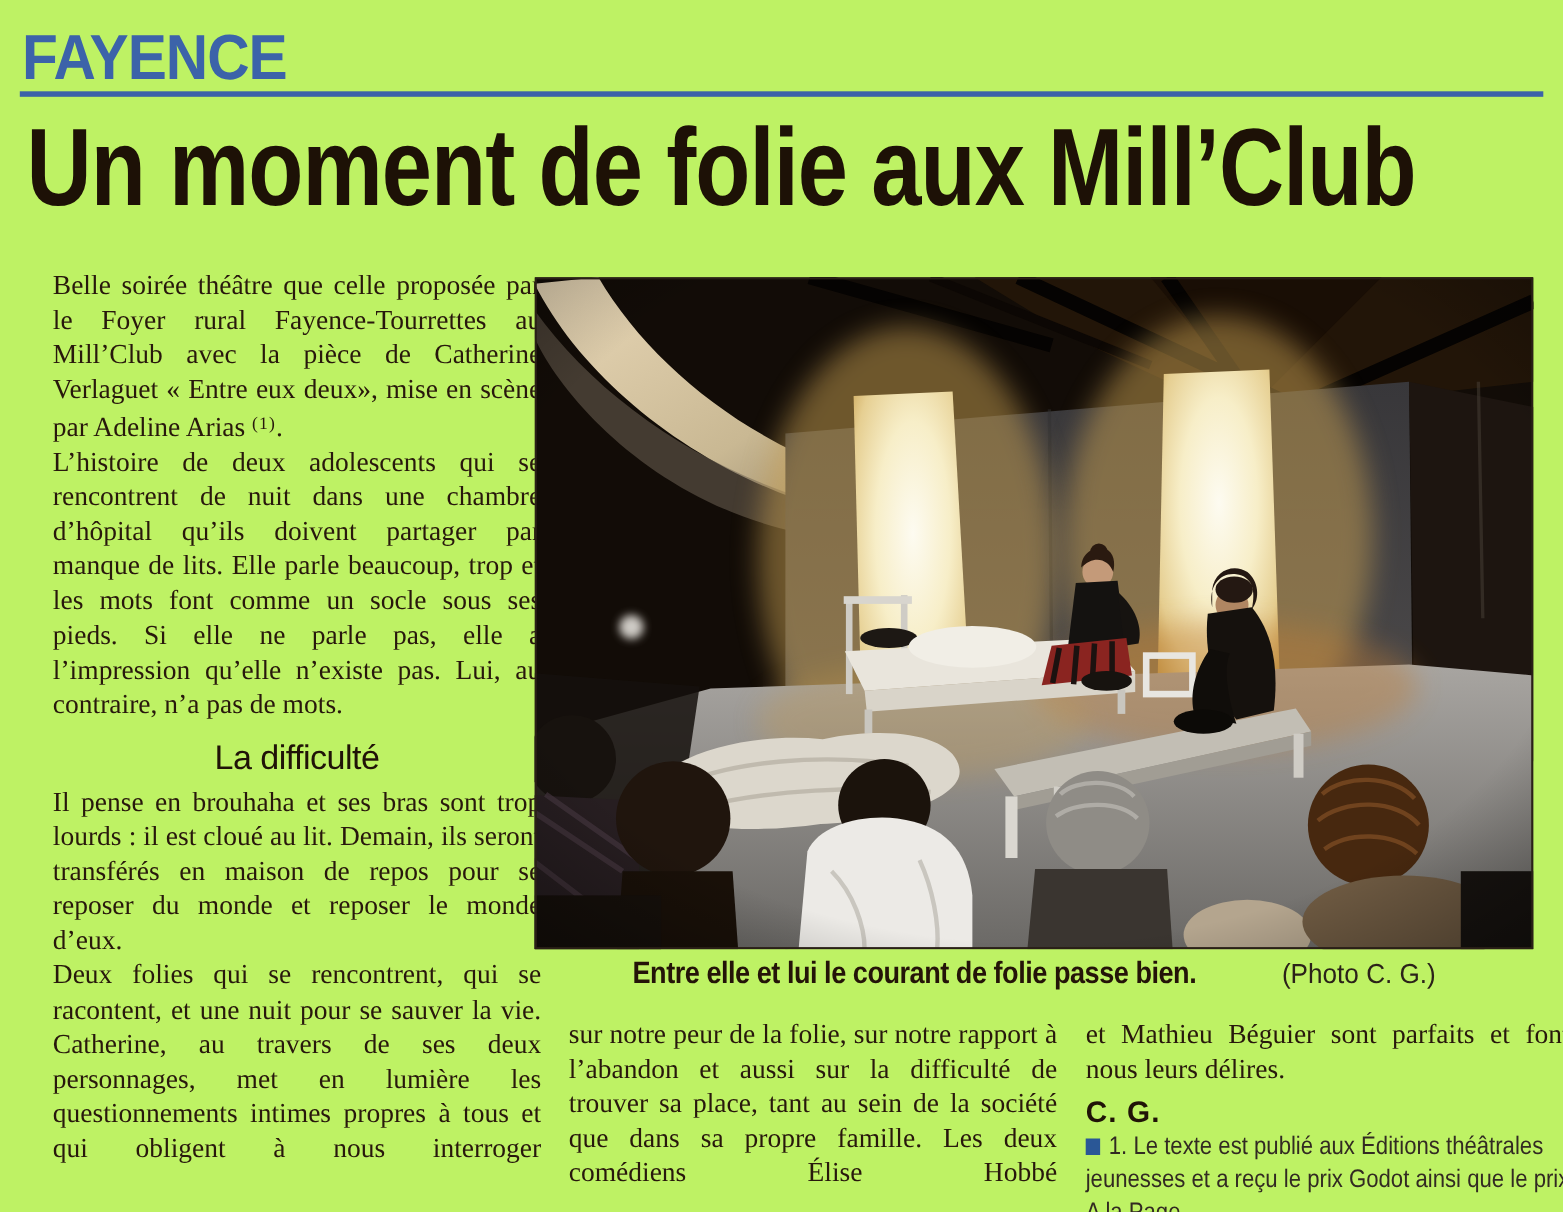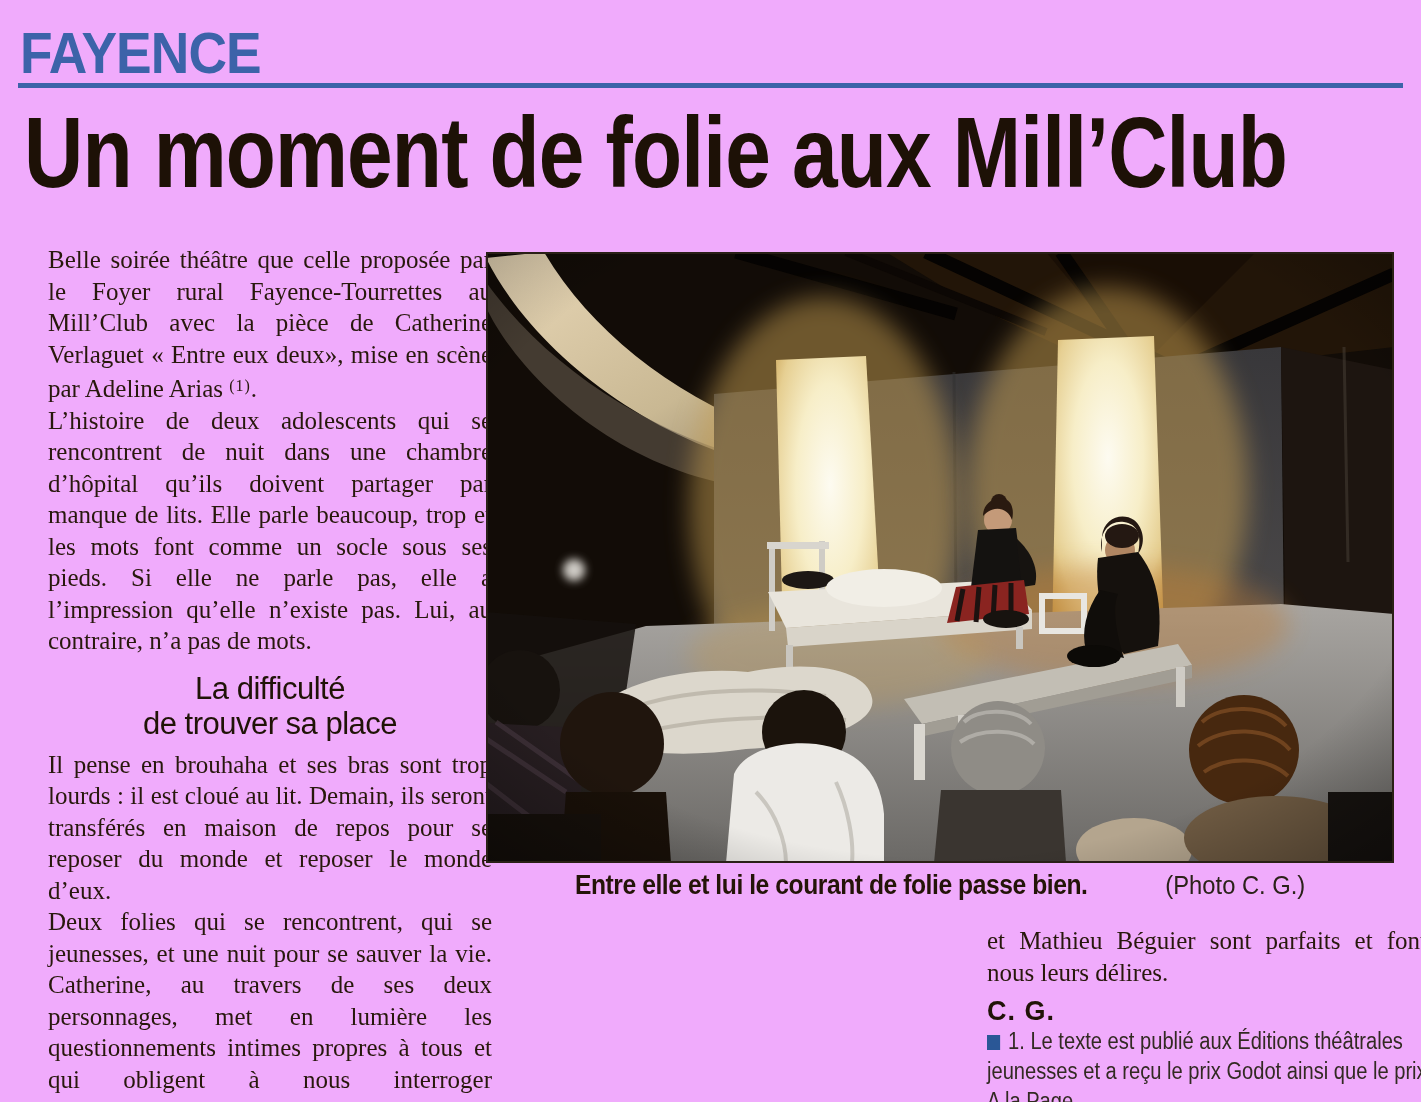--- a/index.html
+++ b/index.html
@@ -1,18 +1,18 @@
 <!DOCTYPE html>
 <html lang="fr"><head>
 <meta charset="utf-8">
 <style>
   html,body{margin:0;padding:0;background:#e9e9e9;}
   .page{
     position:relative;width:1421px;height:1102px;margin:0 auto;
-    background:#f0abfc;overflow:hidden;
+    background:#bef264;overflow:hidden;
     font-family:"Liberation Serif", serif;color:#28180c;
   }
   
   .kicker{
     position:absolute;left:20px;top:24px;
     font-family:"Liberation Sans", sans-serif;font-weight:bold;
     font-size:58px;line-height:1;color:#3c63a9;
     transform:scaleX(0.92);transform-origin:0 0;white-space:nowrap;
     letter-spacing:-1px;
   }
@@ -79,23 +79,23 @@
 
 <div class="page">
 
   <div class="kicker">FAYENCE</div>
   <div class="rule"></div>
   <h1 class="headline">Un moment de folie aux Mill’Club</h1>
 
   <div class="col col-left">
     <p><span>Belle soirée théâtre que celle proposée par le Foyer rural Fayence-Tourrettes au Mill’Club avec la pièce de Catherine Verlaguet « Entre eux deux», mise en scène par Adeline Arias </span><sup class="note-ref">(1)</sup><span>.</span></p>
     <p>L’histoire de deux adolescents qui se rencontrent de nuit dans une chambre d’hôpital qu’ils doivent partager par manque de lits. Elle parle beaucoup, trop et les mots font comme un socle sous ses pieds. Si elle ne parle pas, elle a l’impression qu’elle n’existe pas. Lui, au contraire, n’a pas de mots.</p>
-    <h2 class="subhead"><span>La difficulté</span><br><span>de trouver sa place</span></h2>
+    <h2 class="subhead"><span>La difficulté</span><br></h2>
     <p>Il pense en brouhaha et ses bras sont trop lourds : il est cloué au lit. Demain, ils seront transférés en maison de repos pour se reposer du monde et reposer le monde d’eux.</p>
-    <p class="force-last">Deux folies qui se rencontrent, qui se jeunesses, et une nuit pour se sauver la vie. Catherine, au travers de ses deux personnages, met en lumière les questionnements intimes propres à tous et qui obligent à nous interroger</p>
+    <p class="force-last">Deux folies qui se rencontrent, qui se racontent, et une nuit pour se sauver la vie. Catherine, au travers de ses deux personnages, met en lumière les questionnements intimes propres à tous et qui obligent à nous interroger</p>
   </div>
 
   <figure class="photo-frame">
     <svg viewBox="0 0 908 611" width="908" height="611" role="img">
       <defs>
         <linearGradient id="sailGrad" x1="0" y1="0" x2="1" y2="1">
           <stop offset="0" stop-color="#ead9b9"></stop>
             <stop offset="0.6" stop-color="#c9b893"></stop>
             <stop offset="1" stop-color="#8a7c63"></stop>
         </linearGradient>
@@ -233,20 +233,23 @@
       <rect width="908" height="611" fill="url(#vign)"></rect>
       <rect x="1" y="1" width="906" height="609" fill="none" stroke="#2a2017" stroke-width="2"></rect>
     </svg>
   </figure>
 
   <div class="caption-row">
     <span class="caption">Entre elle et lui le courant de folie passe bien.</span>
     <span class="credit">(Photo C. G.)</span>
   </div>
 
+  <div class="col col-mid">
+    <p class="force-last">sur notre peur de la folie, sur notre rapport à l’abandon et aussi sur la difficulté de trouver sa place, tant au sein de la société que dans sa propre famille. Les deux comédiens Élise Hobbé</p>
+  </div>
 
   <div class="col col-right">
     <p>et Mathieu Béguier sont parfaits et font nous leurs délires.</p>
     <div class="signature">C. G.</div>
     <p class="footnote"><span class="footnote-square"></span><span>1. Le texte est publié aux Éditions théâtrales jeunesses et a reçu le prix Godot ainsi que le prix A la Page.</span></p>
   </div>
 
 </div>
 
 </body></html>

